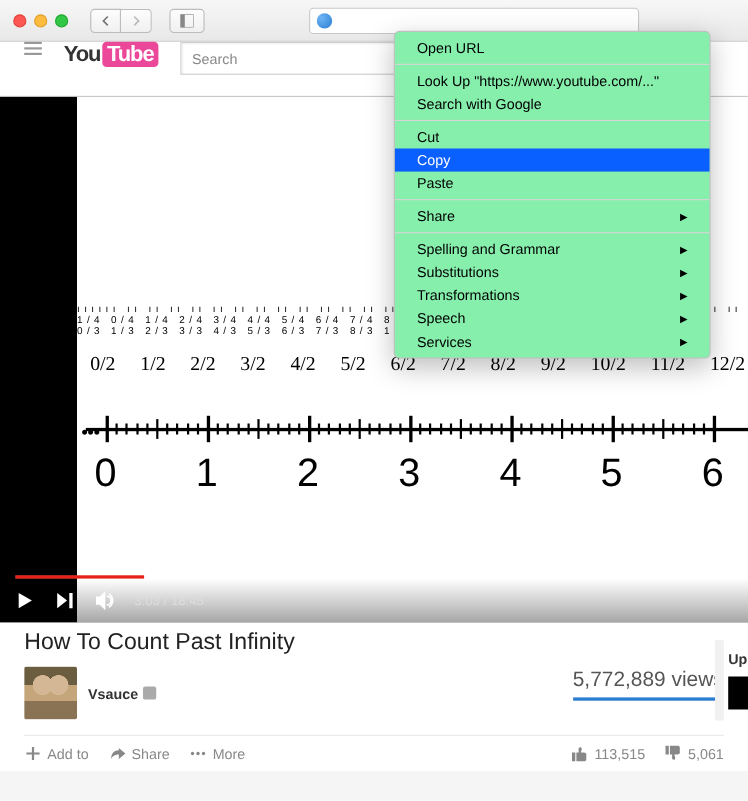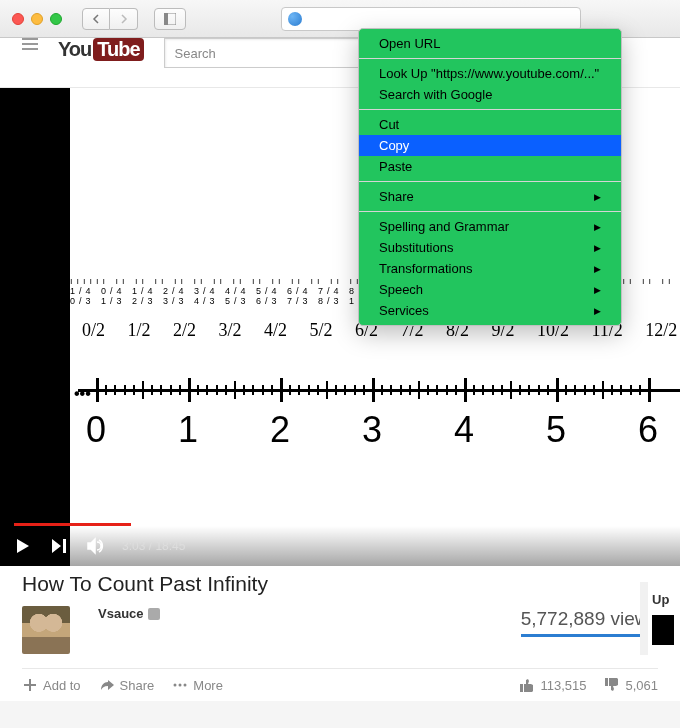--- a/index.html
+++ b/index.html
@@ -14,33 +14,33 @@
 .navbtn{width:28px;height:22px;border:1px solid #bcbcbc;background:linear-gradient(#fdfdfd,#f0f0f0);display:flex;align-items:center;justify-content:center;font-size:10px;color:#666}
 .navbtn:first-child{border-radius:4px 0 0 4px}
 .navbtn:last-child{border-radius:0 4px 4px 0;border-left:0}
 .tabbtn{width:32px;height:22px;border:1px solid #bcbcbc;border-radius:4px;background:linear-gradient(#fdfdfd,#f0f0f0);margin-left:8px;display:flex;align-items:center;justify-content:center}
 .tabbtn svg{width:12px;height:12px;fill:#777}
 .addrwrap{flex:1}
 .addr{height:24px;background:#fff;border:1px solid #c8c8c8;border-radius:4px;display:flex;align-items:center;margin:0 auto;width:300px;padding:0 6px;gap:4px;font-size:12px;color:#555}
 .globe{width:14px;height:14px;border-radius:50%;background:radial-gradient(circle at 30% 30%,#6db5f5,#2b7dd1);flex-shrink:0}
 .addr-text{white-space:nowrap;overflow:hidden;background:#a8ccef;border-radius:2px;padding:0 2px}
 
-.ctx{position:absolute;top:28px;left:358px;width:264px;background:#22c55e;border:1px solid #c0c0c0;border-radius:5px;box-shadow:0 8px 24px rgba(0,0,0,.25);padding:4px 0;z-index:1000;font-size:13px}
+.ctx{position:absolute;top:28px;left:358px;width:288px;background:#86efac;border:1px solid #c0c0c0;border-radius:5px;box-shadow:0 8px 24px rgba(0,0,0,.25);padding:4px 0;z-index:1000;font-size:13px}
 .ctx-item{padding:3px 20px;color:#000}
 .ctx-item.selected{background:#0a60ff;color:#fff}
 .ctx-item.sub{display:flex;justify-content:space-between;align-items:center}
 .ctx-sep{height:1px;background:#d5d5d5;margin:4px 0}
 .arrow{font-size:9px}
 
 .yt-header{height:50px;background:#fff;border-bottom:1px solid #e8e8e8;display:flex;align-items:flex-start;padding:0 22px;gap:20px}
 .menu-icon{display:flex;flex-direction:column;gap:3px;cursor:pointer}
 .menu-icon span{width:16px;height:2px;background:#999}
 .yt-logo{display:flex;align-items:center;gap:2px;font-weight:bold;font-size:20px}
 .yt-logo .you{color:#333;letter-spacing:-1px}
-.yt-logo .tube{background:#7f1d1d;color:#fff;padding:0 4px;border-radius:4px;letter-spacing:-1px}
+.yt-logo .tube{background:#ec4899;color:#fff;padding:0 4px;border-radius:4px;letter-spacing:-1px}
 .search{flex:1;max-width:400px;height:30px;border:1px solid #ccc;padding:0 10px;font-size:13px;color:#888;display:flex;align-items:center;box-shadow:inset 1px 1px 2px rgba(0,0,0,.08)}
 
 .player{position:relative;height:478px;background:#000}
 .video-frame{position:absolute;left:70px;right:0;top:0;bottom:0;background:#fff;overflow:hidden}
 .frac-row{position:absolute;left:0;right:0;white-space:nowrap;font-family:serif;overflow:hidden}
 .frac-row.top{top:188px;font-size:9px;letter-spacing:4px}
 .frac-row.med{top:232px;font-size:18px;word-spacing:18px;padding-left:12px}
 .numline{position:absolute;top:293px;left:8px;right:0;height:110px}
 .nl-bar{position:absolute;top:8px;left:0;right:0;height:3px;background:#000}
 .nl-origin{position:absolute;left:-4px;top:4px;font-size:16px;font-weight:bold}
@@ -50,37 +50,37 @@
 .nl-num{position:absolute;top:28px;font-size:36px;font-family:Arial;font-weight:normal;transform:translateX(-50%)}
 
 .progress{position:absolute;bottom:40px;left:14px;right:14px;height:3px;background:rgba(255,255,255,.3)}
 .progress-fill{height:100%;background:#e62117;width:18%}
 .controls{position:absolute;bottom:0;left:0;right:0;height:40px;display:flex;align-items:center;padding:0 14px;gap:18px;background:linear-gradient(transparent,rgba(0,0,0,.35))}
 .controls svg{fill:#fff;width:18px;height:18px}
 .timecode{color:#ddd;font-size:12px}
 
 .below{background:#fff;padding:6px 22px 8px;position:relative}
 .title{font-size:21px;color:#222;margin-bottom:10px}
-.row{display:flex;gap:28px}
+.row{display:flex;align-items:center;gap:10px}
 .avatar{width:48px;height:48px;background:#8a7a5a;border-radius:2px;overflow:hidden}
 .avatar-inner{width:100%;height:100%;background:radial-gradient(circle at 35% 35%,#d4b896 0 20%,transparent 21%),radial-gradient(circle at 65% 35%,#d4b896 0 20%,transparent 21%),linear-gradient(#6b5d3f 0 35%,#c4a67a 35% 65%,#8a7355 65%)}
 .chinfo{display:flex;flex-direction:column;gap:4px}
 .chname{font-size:13px;font-weight:bold;color:#333;display:flex;align-items:center;gap:4px}
 .verified{width:12px;height:12px;background:#aaa;border-radius:2px}
 .subrow{display:flex;align-items:center}
 .subbtn{background:#e62117;color:#fff;font-size:12px;font-weight:bold;padding:4px 8px;display:flex;align-items:center;gap:4px}
 .subbtn svg{fill:#fff;width:14px;height:14px}
 .subcount{border:1px solid #ccc;padding:3px 8px;font-size:12px;color:#555;background:#fafafa}
 .views{position:absolute;right:22px;top:42px;font-size:19px;color:#555;border-bottom:3px solid #2b7dd1;padding-bottom:4px}
 .actions{display:flex;align-items:center;gap:18px;margin-top:14px;padding-top:8px;border-top:1px solid #e8e8e8;color:#888;font-size:13px}
 .actbtn{display:flex;align-items:center;gap:5px}
 .actbtn svg{fill:#888;width:16px;height:16px}
 .likes{margin-left:auto;display:flex;gap:18px}
 
-.upnext{position:absolute;right:0;top:582px;width:40px;background:#fff;padding:10px 4px;font-size:13px;font-weight:bold;color:#333;border-left:8px solid #f1f1f1}
+.upnext{position:absolute;right:0;top:582px;width:30px;background:#fff;padding:10px 4px;font-size:13px;font-weight:bold;color:#333;border-left:8px solid #f1f1f1}
 .upnext .thumb{width:22px;height:30px;background:#000;margin-top:8px}
 </style>
 </head>
 <body>
 
 <div class="browser-chrome">
   <div class="traffic">
     <div class="dot r"></div>
     <div class="dot y"></div>
     <div class="dot g"></div>

